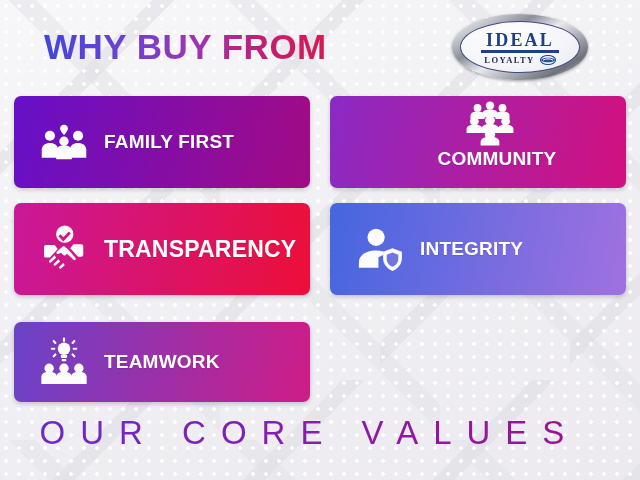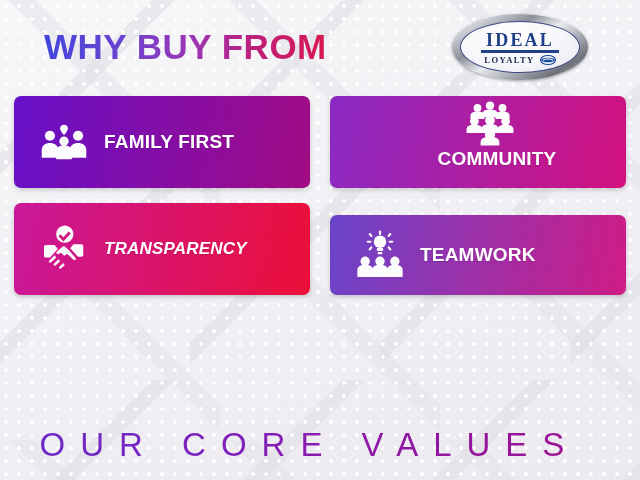--- a/index.html
+++ b/index.html
@@ -81,25 +81,25 @@
     flex: 0 0 auto; width: 52px; height: 52px;
     display: flex; align-items: center; justify-content: center;
   }
   .card-icon svg { width: 50px; height: 50px; fill: #fdfcfd; }
   .card-label {
     margin-left: 14px;
     color: #ffffff; font-weight: bold; font-size: 19px;
     letter-spacing: 0.2px; white-space: nowrap;
     text-shadow: 0 1px 1px rgba(0,0,0,0.12);
   }
-  .card-label.sm { font-size: 17px; font-style: italic; }
+  .card-label.sm { font-size: 23px; }
 
   
   #footer {
-    position: absolute; left: 0; top: 426px; width: 604px;
+    position: absolute; left: 0; top: 414px; width: 604px;
     text-align: center;
   }
   #footer-text {
     font-size: 33px; letter-spacing: 15px; font-weight: normal;
     color: #8b1fa8;
     background-image: linear-gradient(90deg,#6c2bc9 0%,#7b22bd 30%,#8d1aa8 60%,#9b1292 100%);
     -webkit-background-clip: text; background-clip: text;
     color: transparent; -webkit-text-fill-color: transparent;
     padding-left: 15px;
   }
@@ -177,20 +177,31 @@
           <path d="M44 26h10c1.6 0 2.6 1 2.6 2.5v11c0 1.5-1 2.5-2.6 2.5h-4L40 31z"></path>
           <path d="M20 27H9c-1.6 0-2.6 1-2.6 2.5v11c0 1.5 1 2.5 2.6 2.5h5l10-11z"></path>
           <path d="M20 40l-7 7c-1.2 1.2.6 3.4 2 2.2l7-6z"></path>
           <path d="M25 45l-6 5.8c-1.2 1.2.6 3.4 2 2.2l6-5z"></path>
           <path d="M31 50l-5 4.8c-1.2 1.2.6 3.4 2 2.2l5-4.2z"></path>
         </svg>
       </div>
       <div class="card-label sm">TRANSPARENCY</div>
     </div>
 
+    <div class="card" style="background: linear-gradient(100deg, rgb(69, 102, 224) 0%, rgb(160, 113, 224) 100%);">
+      <div class="card-icon">
+        <svg viewBox="0 0 64 64" aria-hidden="true">
+          <circle cx="27" cy="17" r="11"></circle>
+          <path d="M5 56v-7c0-9.5 9.8-15 22-15 3.4 0 6.6.4 9.5 1.2l-.5 4.6-6 2.6v13.6z"></path>
+          <path d="M48 31l12 4.6v8.6c0 7.4-5.2 13.2-12 16-6.8-2.8-12-8.6-12-16v-8.6z"></path>
+          <path d="M48 36.5l7.4 2.8v5.4c0 4.6-3.2 8.2-7.4 10-4.2-1.8-7.4-5.4-7.4-10v-5.4z" fill="#6f76dd"></path>
+        </svg>
+      </div>
+      <div class="card-label">INTEGRITY</div>
+    </div>
 
     <div class="card" style="background: linear-gradient(100deg, rgb(106, 67, 201) 0%, rgb(207, 28, 134) 100%); margin-top: 12px;">
       <div class="card-icon">
         <svg viewBox="0 0 64 64" aria-hidden="true">
           <circle cx="32" cy="15" r="8"></circle>
           <rect x="28" y="23" width="8" height="4" rx="1"></rect>
           <rect x="29" y="28" width="6" height="3" rx="1"></rect>
           <rect x="30.6" y="0.5" width="2.8" height="6" rx="1.4"></rect>
           <rect x="15" y="13.6" width="6" height="2.8" rx="1.4"></rect>
           <rect x="43" y="13.6" width="6" height="2.8" rx="1.4"></rect>

